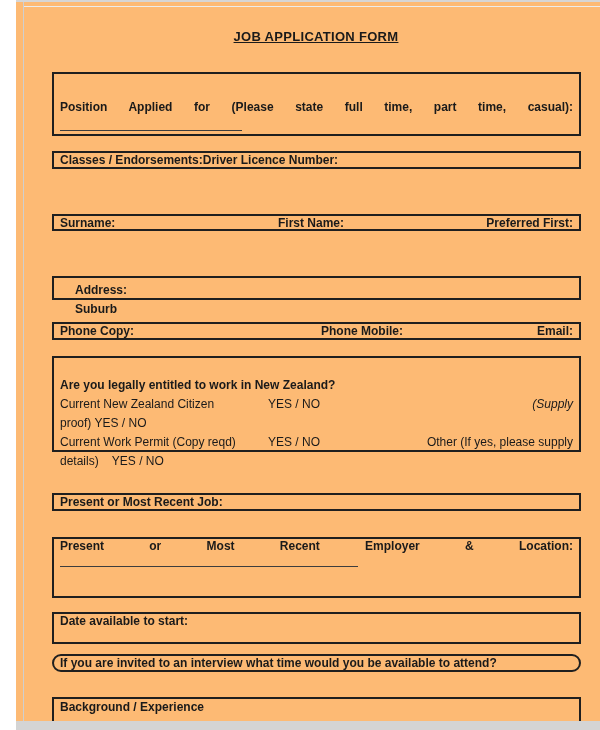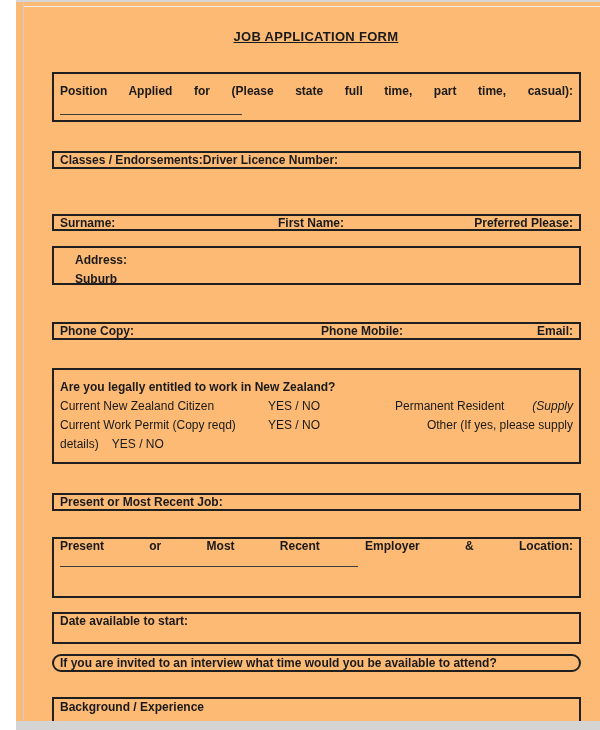--- a/index.html
+++ b/index.html
@@ -30,26 +30,26 @@
   .box {
     position: absolute; left: 36px; width: 529px;
     border: 2px solid #1f1f1f; box-sizing: border-box;
     padding: 0 6px;
     font-size: 12px;
   }
   .lbl  { font-weight: bold; }
   .row1 { line-height: 13px; padding-top: 1px; }
 
   
-  .b-position   { top: 72px;  height: 50px; padding-top: 10px; }
+  .b-position   { top: 72px;  height: 64px; padding-top: 26px; }
   .b-licence    { top: 151px; height: 18px; }
   .b-name       { top: 214px; height: 17px; }
-  .b-address    { top: 246px; height: 39px; padding-top: 3px; line-height: 19px; padding-left: 21px; }
+  .b-address    { top: 276px; height: 24px; padding-top: 3px; line-height: 19px; padding-left: 21px; }
   .b-contact    { top: 322px; height: 18px; }
-  .b-work       { top: 368px; height: 96px; padding-top: 8px; line-height: 19px; }
+  .b-work       { top: 356px; height: 96px; padding-top: 18px; line-height: 19px; }
   .b-recentjob  { top: 493px; height: 18px; }
   .b-employer   { top: 537px; height: 61px; }
   .b-startdate  { top: 612px; height: 32px; }
   .b-interview  { top: 654px; height: 18px; border-radius: 9px; }
   .b-background { top: 697px; height: 33px; border-bottom: none; padding-top: 2px; }
 
   
   .justify1 { text-align: justify; text-align-last: justify; line-height: 14px; }
 
   
@@ -91,42 +91,42 @@
   </div>
 
   <div class="box b-licence row1 flex">
     <span class="lbl">Classes / Endorsements:</span>
     <span class="lbl lic-c1">Driver Licence Number:</span>
   </div>
 
   <div class="box b-name row1 flex">
     <span class="lbl name-c1">Surname:</span>
     <span class="lbl">First Name:</span>
-    <span class="lbl name-c3">Preferred Please:</span>
+    <span class="lbl name-c3">Preferred First:</span>
   </div>
 
   <div class="box b-address">
     <div class="lbl">Address:</div>
     <div class="lbl">Suburb</div>
   </div>
 
   <div class="box b-contact row1 flex">
     <span class="lbl con-c1">Phone Copy:</span>
     <span class="lbl">Phone Mobile:</span>
     <span class="lbl con-c3">Email:</span>
   </div>
 
   <div class="box b-work">
     <div class="lbl">Are you legally entitled to work in New Zealand?</div>
     <div class="flex">
       <span class="w-c1">Current New Zealand Citizen</span>
       <span class="w-c2">YES / NO</span>
-      <span class="w-c3">Permanent Resident</span>
       <span class="w-c4">(Supply</span>
     </div>
+    <div>proof) YES / NO</div>
     <div class="flex">
       <span class="w-c1">Current Work Permit (Copy reqd)</span>
       <span>YES / NO</span>
       <span class="w-right">Other (If yes, please supply</span>
     </div>
     <div class="pre">details)    YES / NO</div>
   </div>
 
   <div class="box b-recentjob row1">
     <span class="lbl">Present or Most Recent Job:</span>

